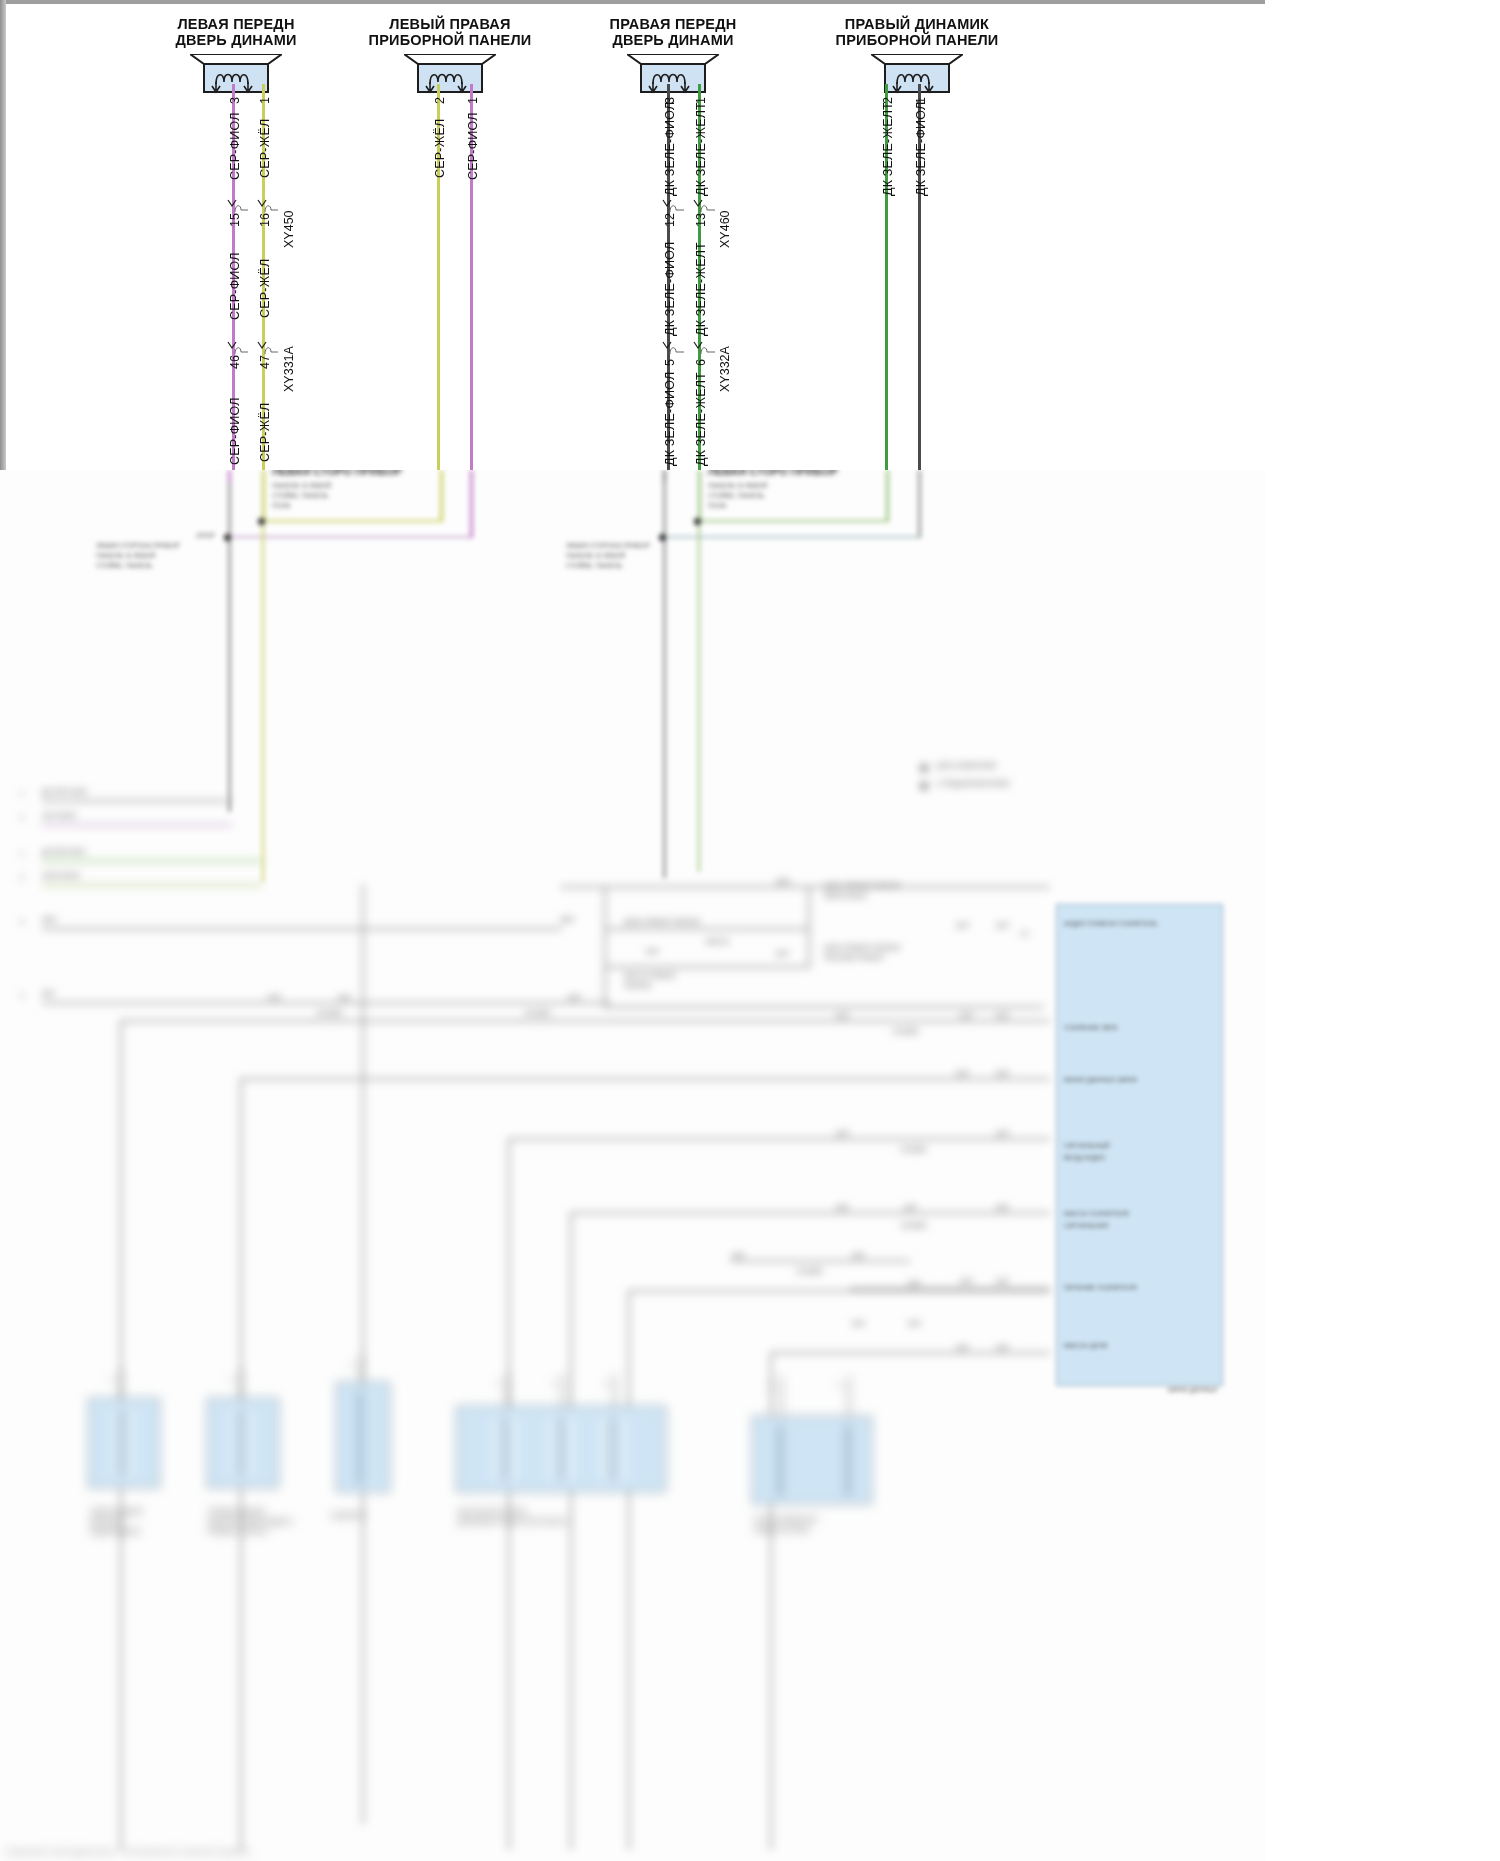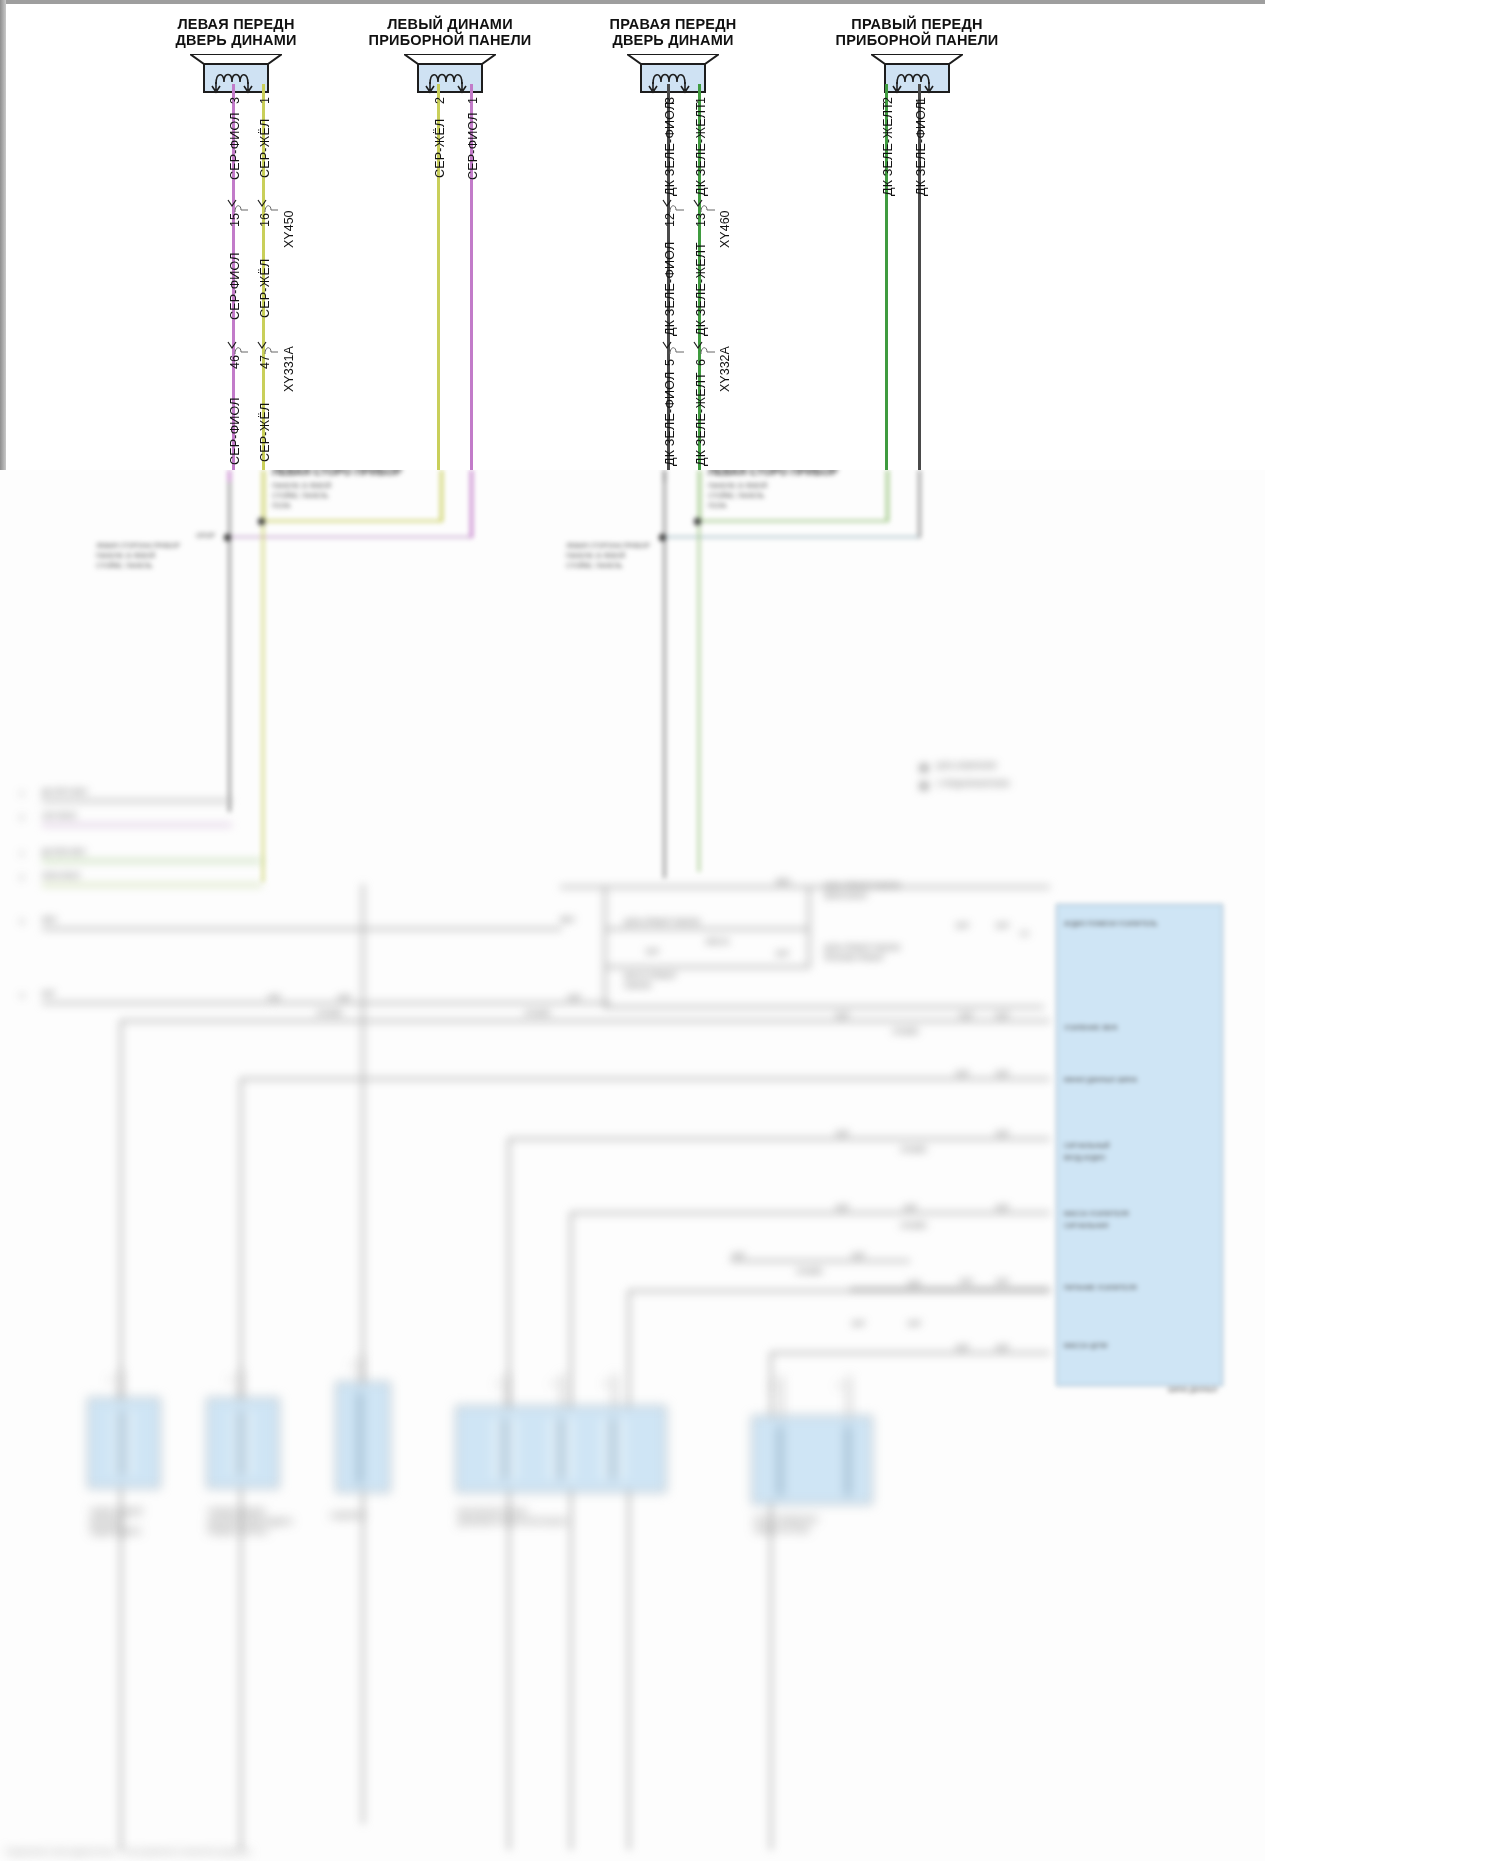--- a/index.html
+++ b/index.html
@@ -91,21 +91,21 @@
     </svg>
     <span class="pin" style="left:228px;top:369px;">46</span>
     <span class="pin" style="left:258px;top:369px;">47</span>
     <span class="cname" style="left:282px;top:392px;">XY331A</span>
 
     <span class="wlab" style="left:228px;top:465px;">СЕР-ФИОЛ</span>
     <span class="wlab" style="left:258px;top:462px;">СЕР-ЖЁЛ</span>
 
     <div class="spk" style="left:404px;top:16px;width:92px;">
       <div class="title">
-        <div>ЛЕВЫЙ ДИНАМИ</div>
+        <div>ЛЕВЫЙ ПРАВАЯ</div>
         <div>ПРИБОРНОЙ ПАНЕЛИ</div>
       </div>
       <svg width="92" height="40" style="position:absolute;left:0;top:38px;">
         <polygon points="0,0 92,0 78,10 14,10" fill="#ffffff" stroke="#1d1d1d" stroke-width="2"></polygon>
         <rect x="14" y="10" width="64" height="28" fill="#cfe2f3" stroke="#1d1d1d" stroke-width="2"></rect>
         <path d="M26,30 C26,18 34,18 34,28 C34,18 42,18 42,28 C42,18 50,18 50,28 C50,18 58,18 58,30" fill="none" stroke="#1d1d1d" stroke-width="1.6"></path>
         <path d="M26,28 L26,36 M22,32 L26,38 L30,32" fill="none" stroke="#1d1d1d" stroke-width="1.6"></path>
         <path d="M58,28 L58,36 M54,32 L58,38 L62,32" fill="none" stroke="#1d1d1d" stroke-width="1.6"></path>
       </svg>
     </div>
@@ -160,21 +160,21 @@
     </svg>
     <span class="pin" style="left:663px;top:366px;">5</span>
     <span class="pin" style="left:694px;top:366px;">6</span>
     <span class="cname" style="left:718px;top:392px;">XY332A</span>
 
     <span class="wlab" style="left:663px;top:466px;">ДК ЗЕЛЕ-ФИОЛ</span>
     <span class="wlab" style="left:694px;top:466px;">ДК ЗЕЛЕ-ЖЕЛТ</span>
 
     <div class="spk" style="left:871px;top:16px;width:92px;">
       <div class="title">
-        <div>ПРАВЫЙ ПЕРЕДН</div>
+        <div>ПРАВЫЙ ДИНАМИК</div>
         <div>ПРИБОРНОЙ ПАНЕЛИ</div>
       </div>
       <svg width="92" height="40" style="position:absolute;left:0;top:38px;">
         <polygon points="0,0 92,0 78,10 14,10" fill="#ffffff" stroke="#1d1d1d" stroke-width="2"></polygon>
         <rect x="14" y="10" width="64" height="28" fill="#cfe2f3" stroke="#1d1d1d" stroke-width="2"></rect>
         <path d="M26,30 C26,18 34,18 34,28 C34,18 42,18 42,28 C42,18 50,18 50,28 C50,18 58,18 58,30" fill="none" stroke="#1d1d1d" stroke-width="1.6"></path>
         <path d="M26,28 L26,36 M22,32 L26,38 L30,32" fill="none" stroke="#1d1d1d" stroke-width="1.6"></path>
         <path d="M58,28 L58,36 M54,32 L58,38 L62,32" fill="none" stroke="#1d1d1d" stroke-width="1.6"></path>
       </svg>
     </div>

